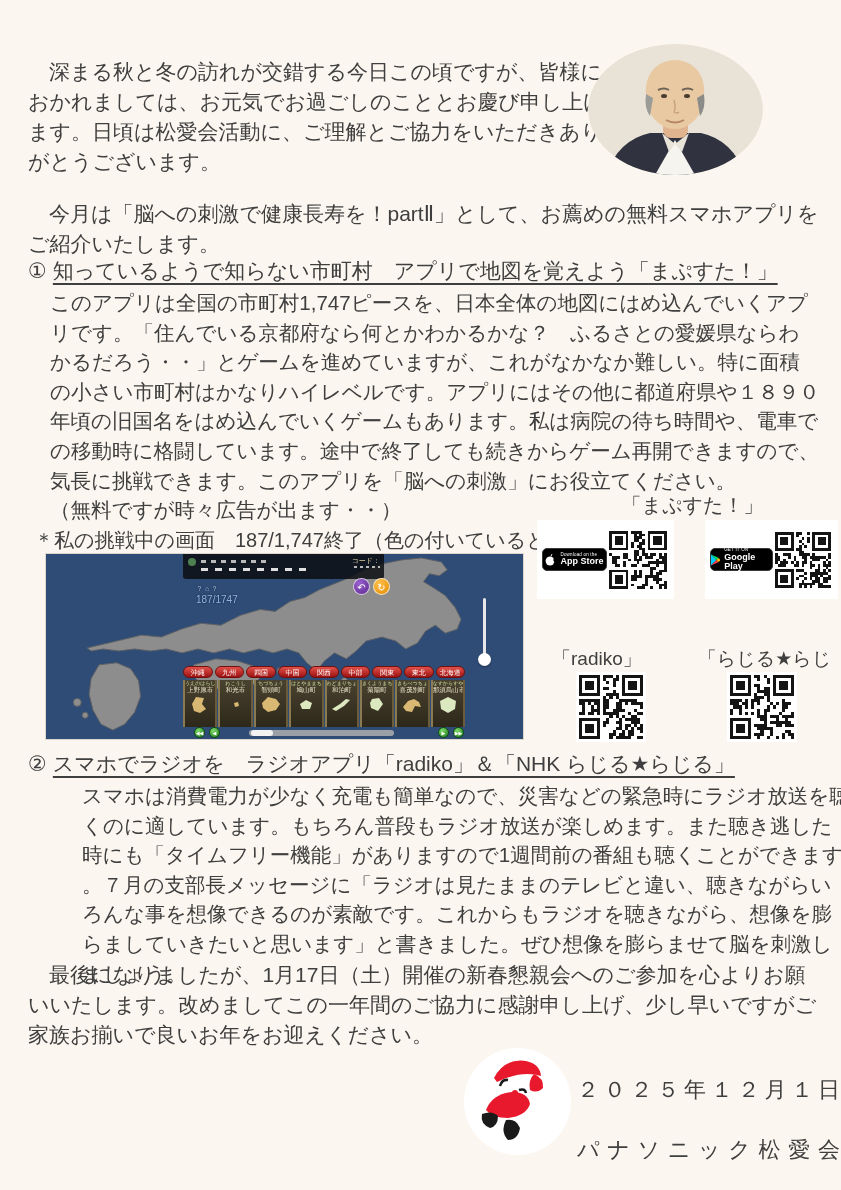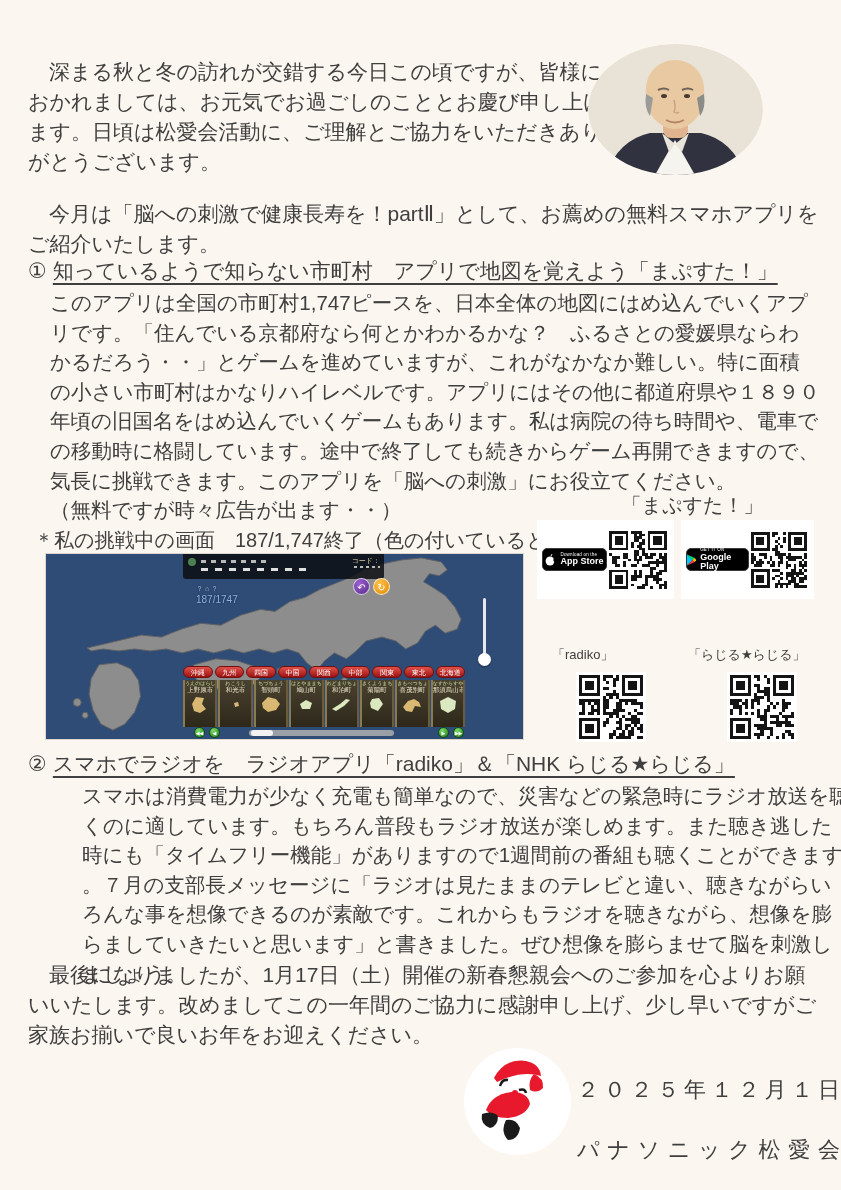--- a/index.html
+++ b/index.html
@@ -56,30 +56,30 @@
         color:#fff;font-size:5px;line-height:10px;text-align:center;box-sizing:border-box;}
   .nv0{left:148px;} .nv1{left:163px;} .nv2{left:392px;} .nv3{left:407px;}
   .mscroll{position:absolute;left:203px;top:176px;width:145px;height:6px;border-radius:3px;background:#9aa0a6;}
   .mthumb{position:absolute;left:2px;top:0;width:22px;height:6px;border-radius:3px;background:#f2f2f2;}
   .vslider{position:absolute;left:437px;top:44px;width:3px;height:62px;border-radius:2px;background:#e8e8e8;}
   .vknob{position:absolute;left:-5px;bottom:-6px;width:13px;height:13px;border-radius:50%;background:#fff;
         box-shadow:0 1px 2px rgba(0,0,0,.4);}
   
   .store-card{position:absolute;top:520px;height:79px;background:#fff;display:flex;align-items:center;
         justify-content:space-between;padding:0 5px;box-sizing:border-box;}
-  .sc-apple{left:537px;width:137px;} .sc-google{left:681px;width:133px;}
+  .sc-apple{left:537px;width:137px;} .sc-google{left:705px;width:133px;}
   .badge{width:67px;height:23px;background:#000;border-radius:5px;border:1px solid #3a3a3a;
         display:flex;align-items:center;justify-content:center;gap:4px;color:#fff;box-sizing:border-box;}
   .badge .bt{line-height:1;text-align:left;}
   .badge .small{display:block;font-size:4.5px;letter-spacing:.2px;}
   .badge .big{display:block;font-size:9px;font-weight:bold;}
   .qr{width:64px;height:64px;background:#fff;padding:2px;box-sizing:border-box;}
   .qr-free{position:absolute;top:672px;width:70px;height:70px;background:#fff;padding:3px;box-sizing:border-box;}
   .qr-radiko{left:576px;} .qr-rajiru{left:727px;}
-  .radio-label{position:absolute;top:646px;font-size:13px;}
+  .radio-label{position:absolute;top:646px;font-size:19px;text-align:center;}
   .lbl-radiko{left:552px;} .lbl-rajiru{left:688px;}
   
   .closing{position:absolute;left:28px;top:960px;width:792px;font-size:21px;line-height:30px;}
   .snowman{position:absolute;left:464px;top:1048px;width:107px;height:107px;}
   .signature{position:absolute;left:577px;top:1046px;width:263px;font-size:22px;line-height:30.5px;}
   .signature div{text-align:justify;text-align-last:justify;margin-top:29px;}
 </style>
 </head>
 <body>
 

